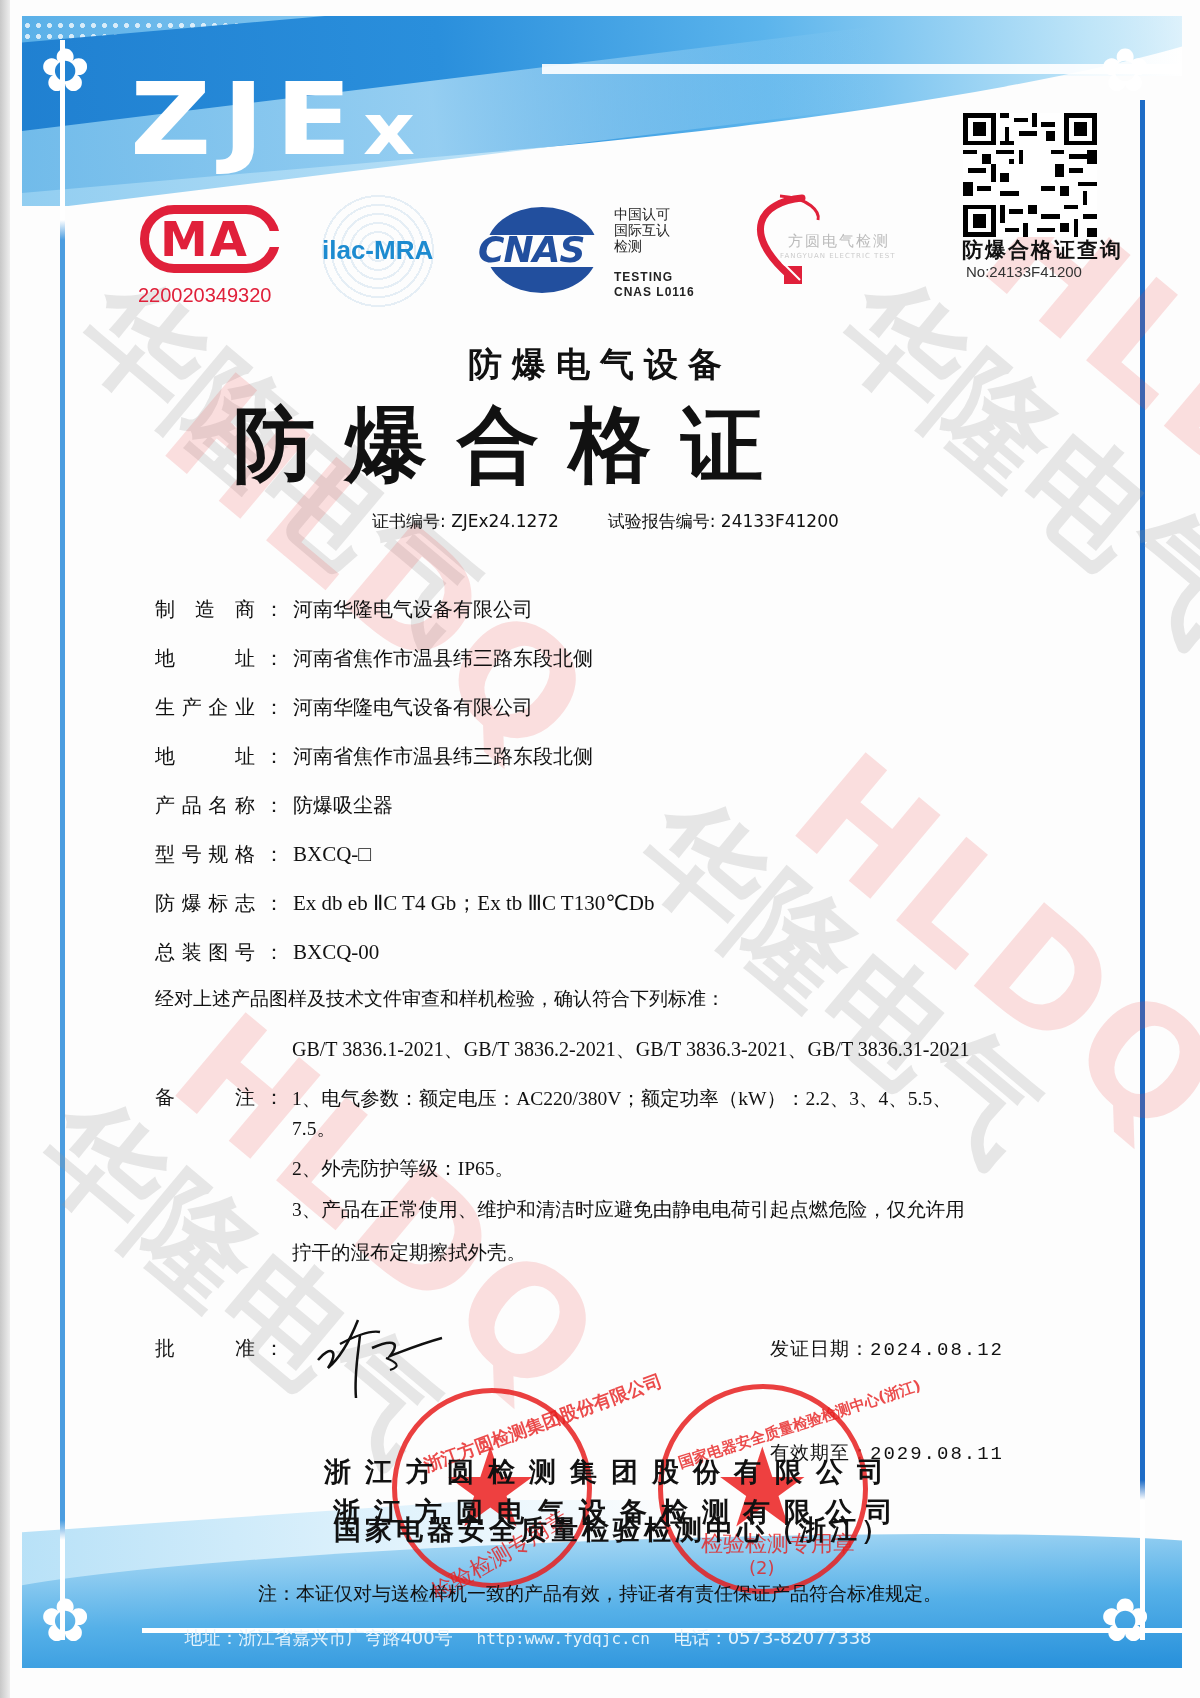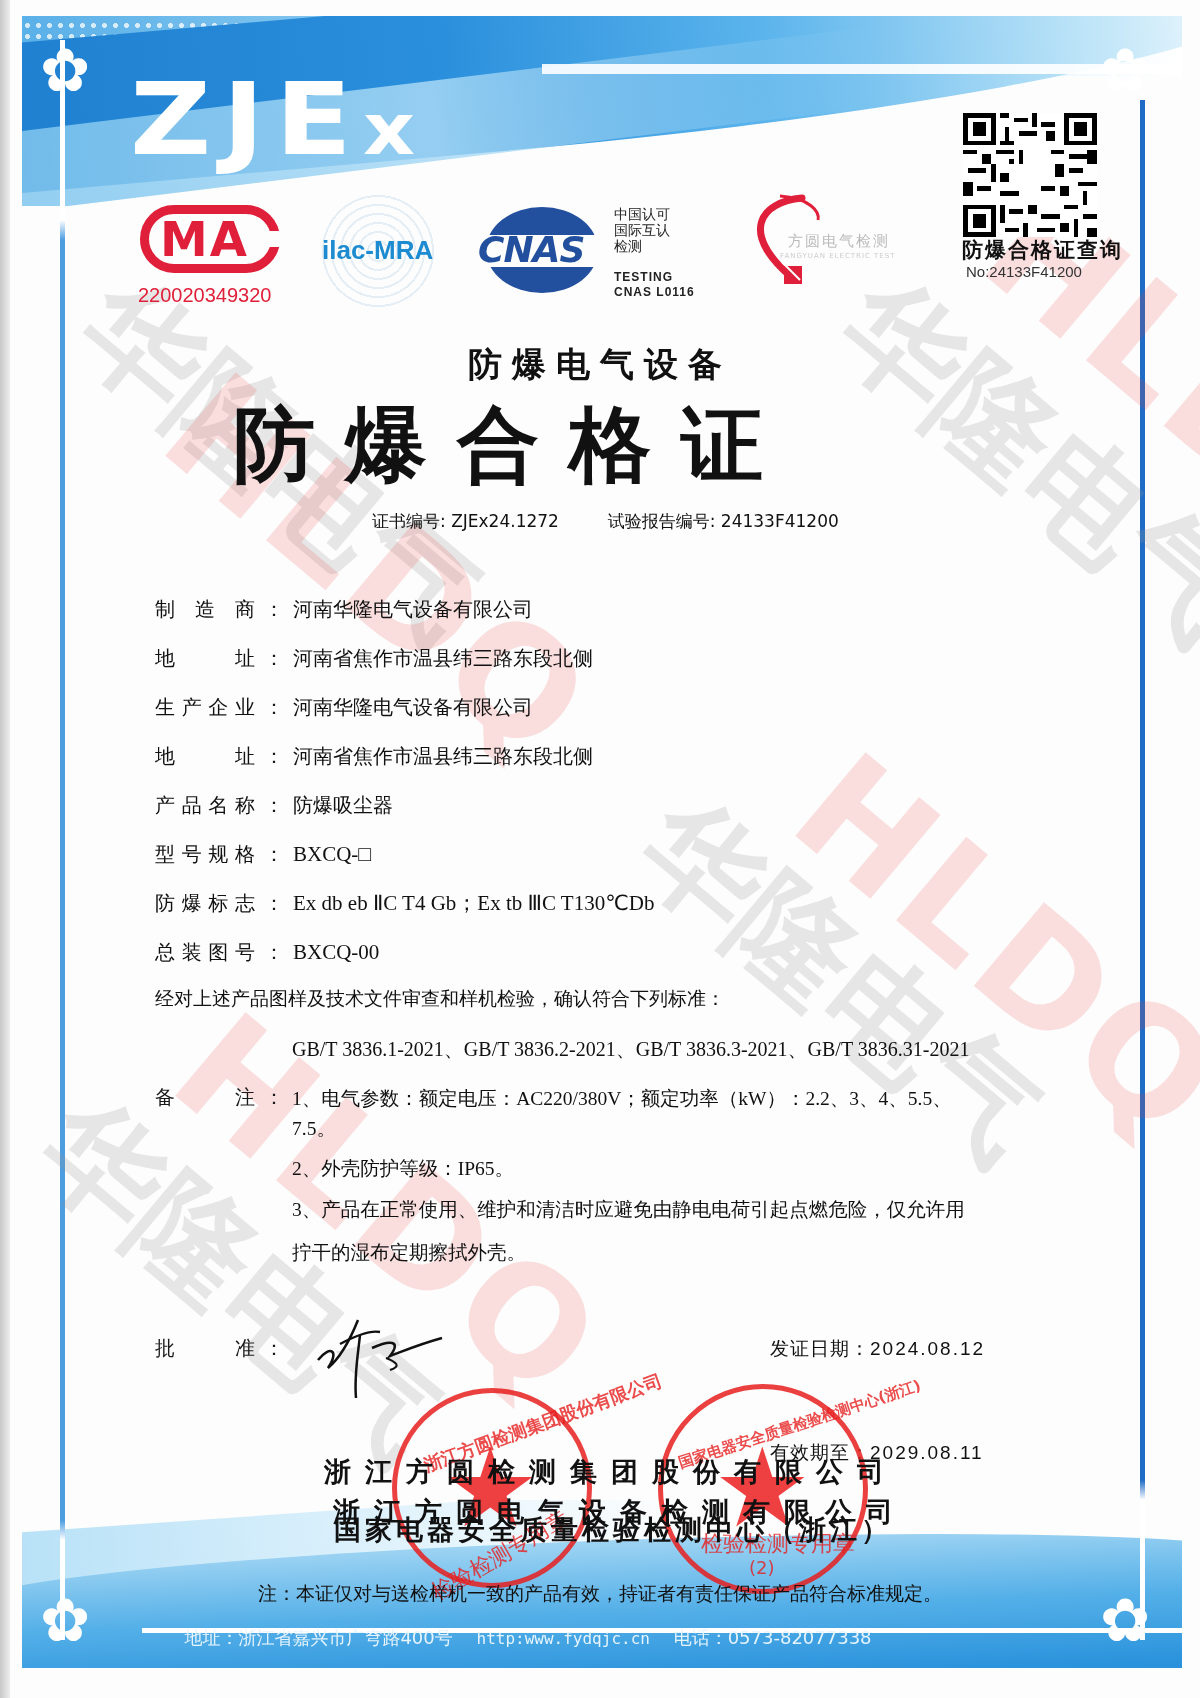--- a/index.html
+++ b/index.html
@@ -93,21 +93,21 @@
 
   .remarks-label { position: absolute; left: 155px; top: 1084px; width: 100px; font-size: 20px; display: flex; justify-content: space-between; }
   .remarks-colon { position: absolute; left: 255px; top: 1084px; width: 38px; text-align: center; font-size: 20px; }
   .remark { position: absolute; left: 292px; font-family: "Liberation Serif", serif; font-size: 19.5px; color: #111; white-space: nowrap; }
 
   .approve-label { position: absolute; left: 155px; top: 1335px; width: 100px; font-size: 20px; display: flex; justify-content: space-between; }
   .approve-colon { position: absolute; left: 255px; top: 1335px; width: 38px; text-align: center; font-size: 20px; }
   .signature { position: absolute; left: 310px; top: 1310px; width: 140px; height: 90px; }
 
   .date-line { position: absolute; left: 770px; font-size: 19px; color: #111; white-space: nowrap; letter-spacing: 1px; }
-  .date-line .d { font-family: Liberation Sans, sans-serif; letter-spacing: 2px; }
+  .date-line .d { font-family: Liberation Mono, monospace; letter-spacing: 2px; }
 
   .stamp { position: absolute; border: 5px solid rgba(230,30,30,0.85); border-radius: 50%; }
   .stamp .star { position: absolute; color: rgba(235,30,30,0.85); font-size: 110px; line-height: 1; }
   .stamp .ring-text { position: absolute; color: rgba(230,30,30,0.8); font-size: 18px; font-weight: bold; white-space: nowrap; }
   .stamp .bot-text { position: absolute; color: rgba(230,30,30,0.8); font-size: 22px; white-space: nowrap; }
 
   .org { position: absolute; left: 0; width: 1200px; text-align: center; font-size: 27px; font-weight: bold; color: #111; white-space: nowrap; letter-spacing: 0; }
   .org.l1 { top: 1454px; letter-spacing: 14px; padding-left: 22px; }
   .org.l2 { top: 1494px; letter-spacing: 14px; padding-left: 40px; }
   .org.l3 { top: 1512px; letter-spacing: 4px; padding-left: 26px; }

